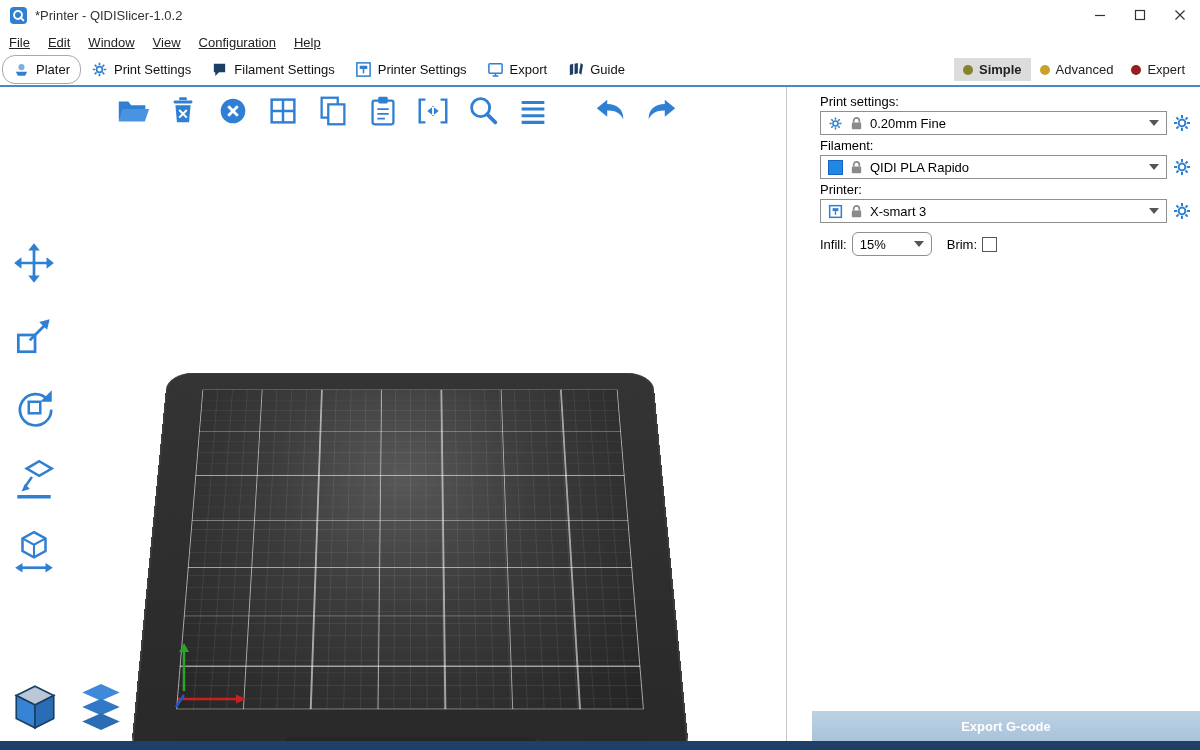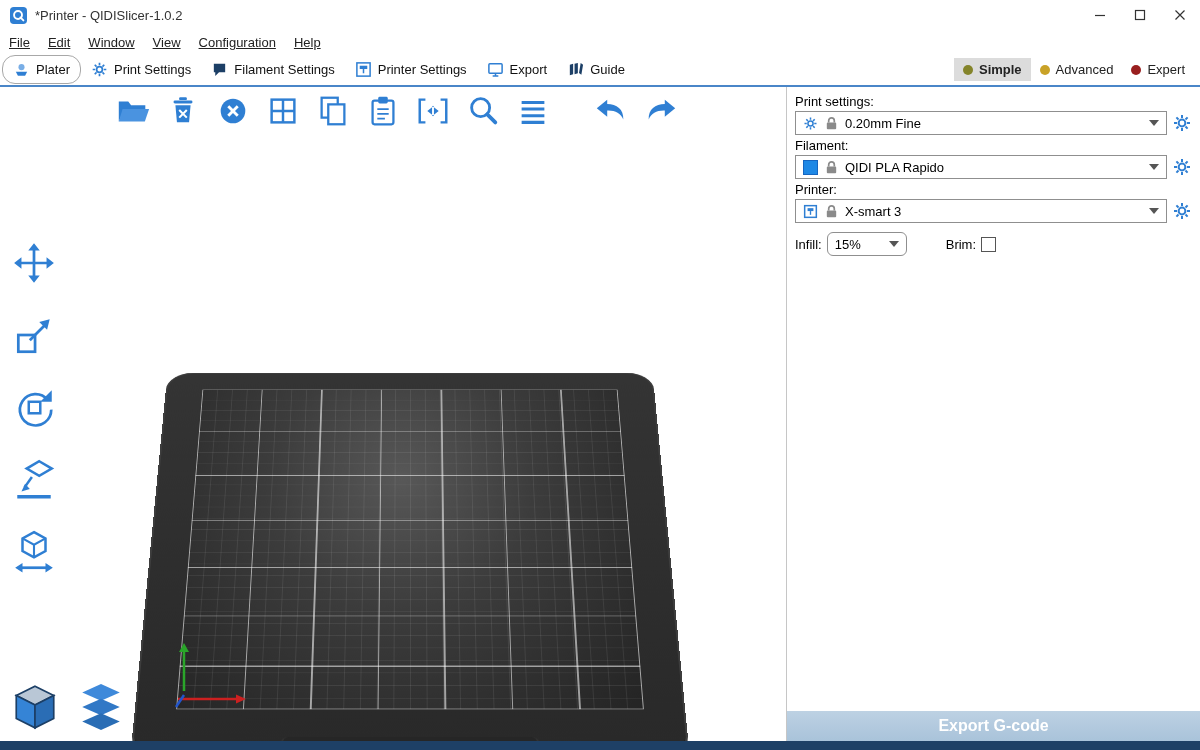--- a/index.html
+++ b/index.html
@@ -13,43 +13,43 @@
   .menu-item{padding:0 9px;color:#222;}
   .tabbar{height:31px;display:flex;align-items:center;background:#fff;border-bottom:2px solid #4a86c8;padding-left:2px;}
   .tab{display:flex;align-items:center;gap:6px;padding:5px 10px;color:#111;border-radius:13px;}
   .tab.active{border:1px solid #a8a8a8;background:#fff;}
   .ticon16{width:17px;height:17px;display:inline-flex;}
   .ticon16 svg{width:100%;height:100%;}
   .modes{margin-left:auto;display:flex;align-items:flex-start;padding-right:6px;}
   .mode{display:flex;align-items:center;gap:6px;padding:4px 9px;}
   .mode.active{background:#dcdcdc;font-weight:bold;}
   .dot{width:10px;height:10px;border-radius:50%;display:inline-block;}
-  .main{position:absolute;top:87px;left:0;right:0;bottom:9px;display:flex;}
+  .main{position:absolute;top:87px;left:0;right:0;bottom:9px;display:flex;gap:25px;}
   .viewport{position:relative;width:786px;background:#fff;border-right:1px solid #c6c6c6;overflow:hidden;}
   .sidebar{flex:1;display:flex;flex-direction:column;padding:4px 8px 0 8px;background:#fff;}
   .sb-label{margin:3px 0 2px 0;color:#000;}
   .sb-row{display:flex;align-items:center;gap:5px;}
   .combo{display:flex;align-items:center;gap:6px;border:1px solid #8f8f8f;background:#fff;height:24px;
          padding:0 7px;flex:1;box-sizing:border-box;}
   .combo .val{color:#000;}
   .combo .chev{margin-left:auto;width:10px;height:6px;display:inline-flex;}
   .icon14{width:15px;height:15px;display:inline-flex;}
   .icon14 svg,.chev svg{width:100%;height:100%;}
   .gearbtn{width:20px;height:20px;display:inline-flex;}
   .gearbtn svg{width:100%;height:100%;}
   .swatch{width:15px;height:15px;border:1px solid #1565c0;display:inline-block;box-sizing:border-box;}
   .row-supports{margin-top:12px;padding-right:24px;}
   .row-infill{margin-top:9px;padding-right:24px;}
   .lbl-inline{color:#000;white-space:nowrap;}
   .combo.small{flex:0 0 80px;border-radius:6px;}
-  .brim-lbl{margin-left:34px;}
+  .brim-lbl{margin-left:10px;}
   .checkbox{width:15px;height:15px;border:1px solid #555;background:#fff;display:inline-block;box-sizing:border-box;}
   .spacer{flex:1;}
   .export-btn{margin:0 -8px 0 -8px;height:30px;border:none;background:linear-gradient(#bdd1e3,#a9c3da);
-      color:#fff;font-weight:bold;font-size:16px;font-family:"Liberation Sans",sans-serif;}
+      color:#fff;font-weight:bold;font-size:13px;font-family:"Liberation Sans",sans-serif;}
   .bottombar{position:absolute;left:0;right:0;bottom:0;height:9px;background:#1e4066;}
   
   .top-tools{position:absolute;top:5px;left:114px;display:flex;gap:12px;z-index:6;}
   .ttool{width:38px;height:38px;display:flex;align-items:center;justify-content:center;}
   .ttool svg{width:36px;height:36px;}
   .ttool.gap{margin-left:28px;}
   
   .left-tools{position:absolute;top:152px;left:10px;display:flex;flex-direction:column;gap:24px;z-index:6;}
   .ltool{width:48px;height:48px;display:flex;align-items:center;justify-content:center;}
   .ltool svg{width:46px;height:46px;}

